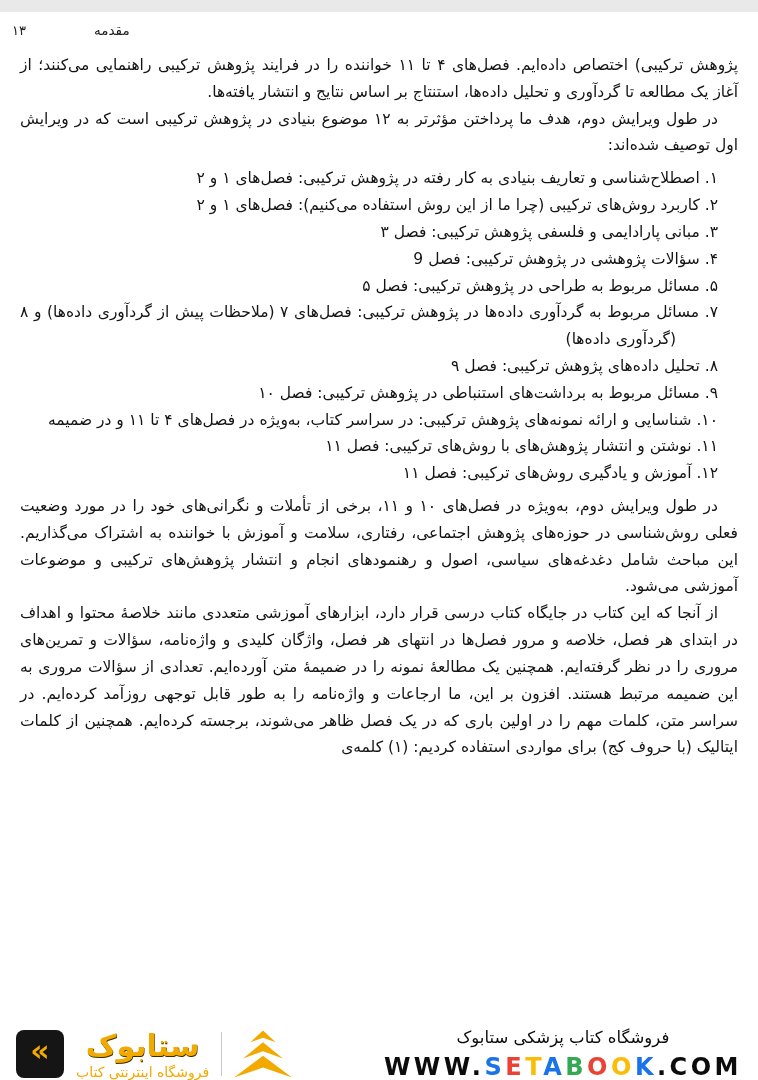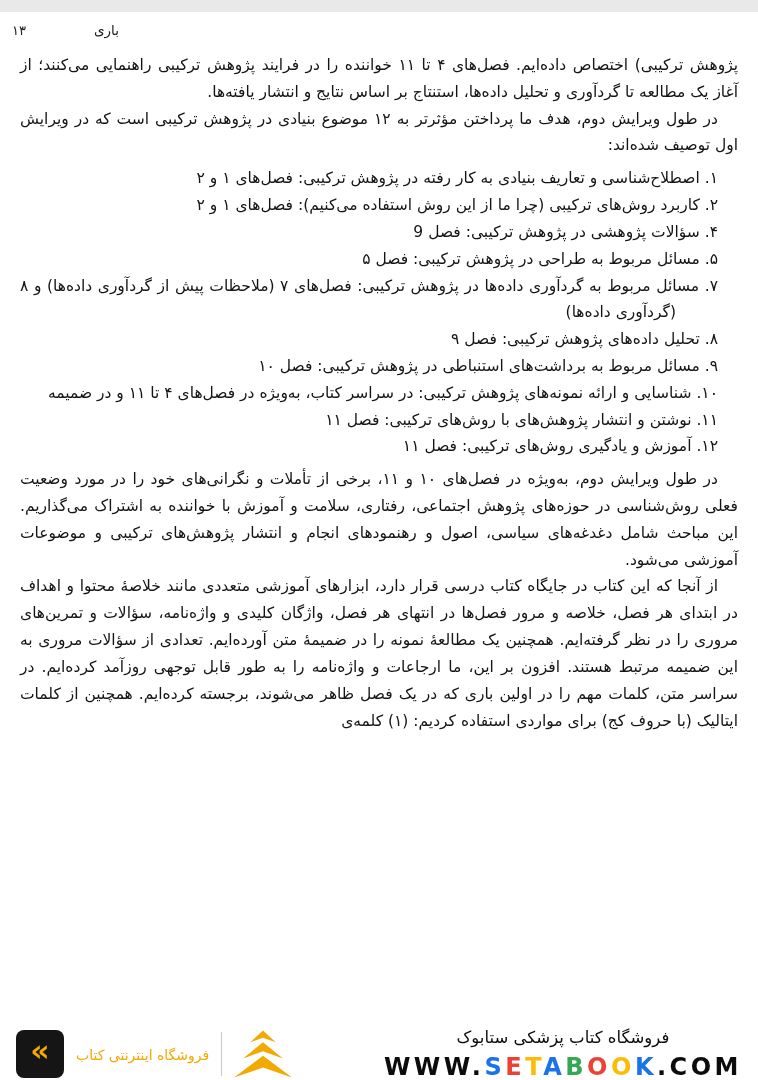--- a/index.html
+++ b/index.html
@@ -141,31 +141,32 @@
   }
   .shop-url span { display: inline; }
 </style>
 </head>
 <body>
 
 <div class="page">
 
   <div class="running-header">
     <span class="pagenum">۱۳</span>
-    <span class="chapter">باری</span>
+    <span class="chapter">مقدمه</span>
   </div>
 
   <div class="body-text">
     <div id="opening-paragraphs">
         <p class="no-indent">پژوهش ترکیبی) اختصاص داده‌ایم. فصل‌های ۴ تا ۱۱ خواننده را در فرایند پژوهش ترکیبی راهنمایی می‌کنند؛ از آغاز یک مطالعه تا گردآوری و تحلیل داده‌ها، استنتاج بر اساس نتایج و انتشار یافته‌ها.</p>
         <p>در طول ویرایش دوم، هدف ما پرداختن مؤثرتر به ۱۲ موضوع بنیادی در پژوهش ترکیبی است که در ویرایش اول توصیف شده‌اند:</p>
       </div>
     <div id="topics-list" class="topics-list">
         <div class="list-item">۱. اصطلاح‌شناسی و تعاریف بنیادی به کار رفته در پژوهش ترکیبی: فصل‌های ۱ و ۲</div>
         <div class="list-item">۲. کاربرد روش‌های ترکیبی (چرا ما از این روش استفاده می‌کنیم): فصل‌های ۱ و ۲</div>
+        <div class="list-item">۳. مبانی پارادایمی و فلسفی پژوهش ترکیبی: فصل ۳</div>
         <div class="list-item">۴. سؤالات پژوهشی در پژوهش ترکیبی: فصل 9</div>
         <div class="list-item">۵. مسائل مربوط به طراحی در پژوهش ترکیبی: فصل ۵</div>
         <div class="list-item">۷. مسائل مربوط به گردآوری داده‌ها در پژوهش ترکیبی: فصل‌های ۷ (ملاحظات پیش از گردآوری داده‌ها) و ۸ (گردآوری داده‌ها)</div>
         <div class="list-item">۸. تحلیل داده‌های پژوهش ترکیبی: فصل ۹</div>
         <div class="list-item">۹. مسائل مربوط به برداشت‌های استنباطی در پژوهش ترکیبی: فصل ۱۰</div>
         <div class="list-item">۱۰. شناسایی و ارائه نمونه‌های پژوهش ترکیبی: در سراسر کتاب، به‌ویژه در فصل‌های ۴ تا ۱۱ و در ضمیمه</div>
         <div class="list-item">۱۱. نوشتن و انتشار پژوهش‌های با روش‌های ترکیبی: فصل ۱۱</div>
         <div class="list-item">۱۲. آموزش و یادگیری روش‌های ترکیبی: فصل ۱۱</div>
       </div>
     <div id="closing-paragraphs">
@@ -173,20 +174,21 @@
         <p>از آنجا که این کتاب در جایگاه کتاب درسی قرار دارد، ابزارهای آموزشی متعددی مانند خلاصهٔ محتوا و اهداف در ابتدای هر فصل، خلاصه و مرور فصل‌ها در انتهای هر فصل، واژگان کلیدی و واژه‌نامه، سؤالات و تمرین‌های مروری را در نظر گرفته‌ایم. همچنین یک مطالعهٔ نمونه را در ضمیمهٔ متن آورده‌ایم. تعدادی از سؤالات مروری به این ضمیمه مرتبط هستند. افزون بر این، ما ارجاعات و واژه‌نامه را به طور قابل توجهی روزآمد کرده‌ایم. در سراسر متن، کلمات مهم را در اولین باری که در یک فصل ظاهر می‌شوند، برجسته کرده‌ایم. همچنین از کلمات ایتالیک (با حروف کج) برای مواردی استفاده کردیم: (۱) کلمه‌ی</p>
       </div>
   </div>
 
   <div class="footer">
     <div class="logo-cluster">
       <div class="logo-square">
         <span class="chev">«</span>
       </div>
       <div class="logo-wordmark-block">
+        <span class="logo-wordmark">ستابوک</span>
         <span class="logo-tagline">فروشگاه اینترنتی کتاب</span>
       </div>
       <div class="logo-divider"></div>
       <div class="pyramid-icon">
         <svg width="58" height="48" viewBox="0 0 64 52" aria-hidden="true">
           <path d="M32 0 L46 13 L32 8 L18 13 Z" fill="#f2a900"></path>
           <path d="M32 13 L54 31 L32 23 L10 31 Z" fill="#f2a900"></path>
           <path d="M32 28 L64 52 L32 41 L0 52 Z" fill="#f2a900"></path>
         </svg>
       </div>

